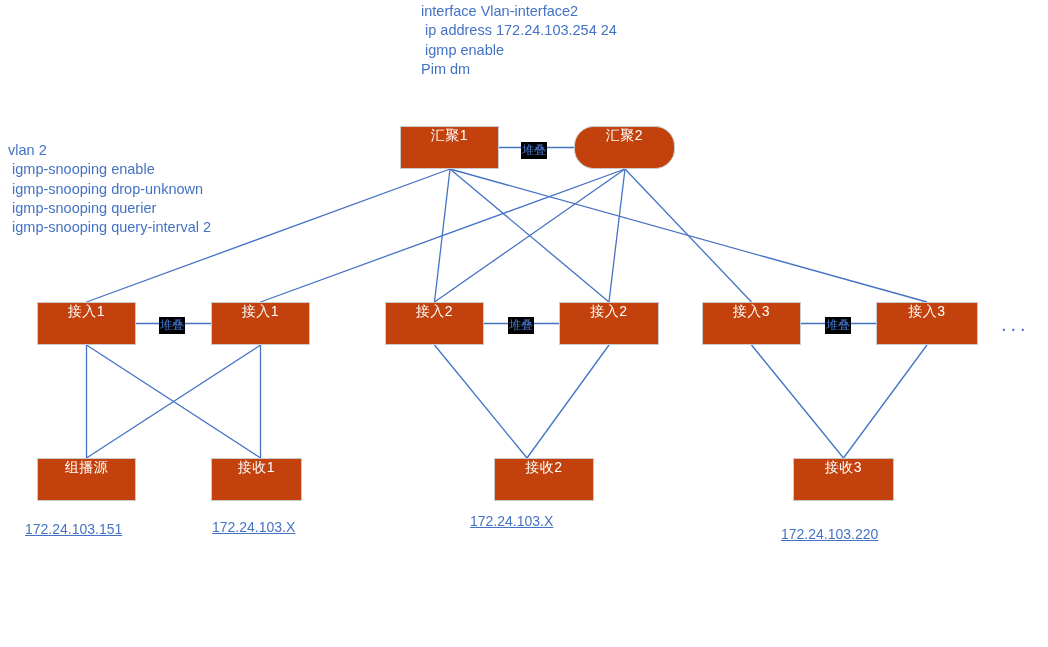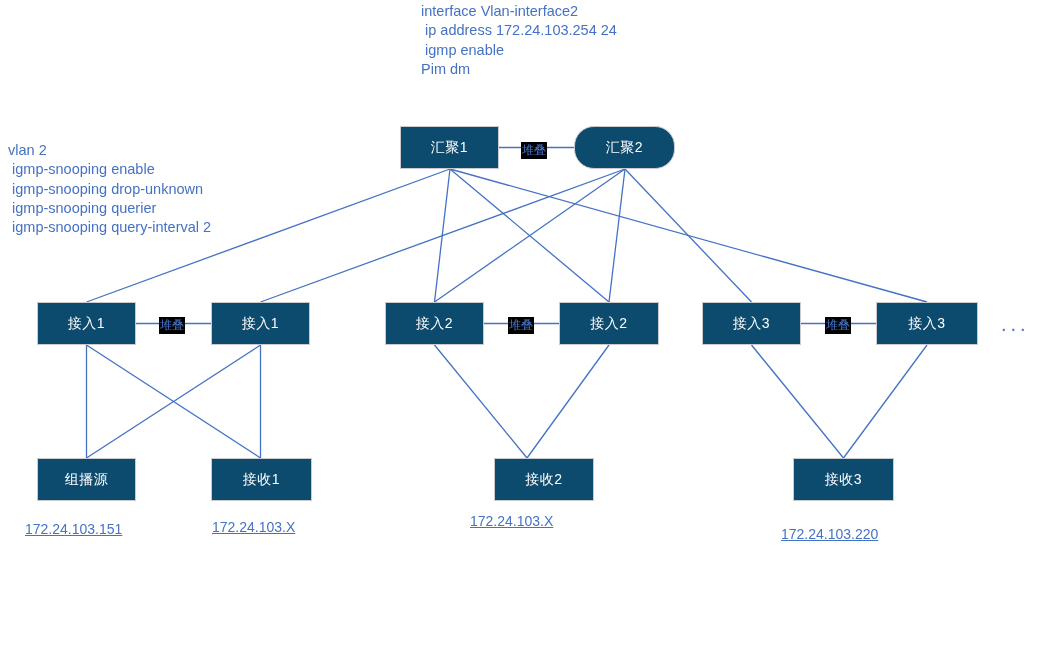--- a/index.html
+++ b/index.html
@@ -7,24 +7,24 @@
     width:1048px;height:647px;
     background:#ffffff;
     font-family:"Liberation Sans","DejaVu Sans",sans-serif;
     position:relative;overflow:hidden;
   }
   #canvas{position:absolute;left:0;top:0;width:1048px;height:647px;}
   #links{position:absolute;left:0;top:0;width:1048px;height:647px;}
 
   .node{
     position:absolute;
-    background:#0c4a6e;
+    background:#c2410c;
     border:1px solid #c9cbcf;
     box-sizing:border-box;
-    display:flex;align-items:center;justify-content:center;
+    display:flex;justify-content:center;
     color:#ffffff;
     font-size:14px;
     letter-spacing:.5px;
     z-index:3;
   }
   .node span{pointer-events:none;}
 
   .cfg{
     position:absolute;
     color:#4472c4;
@@ -123,21 +123,21 @@
       </div>
       <div class="node" style="left: 702px; top: 302px; width: 99px; height: 43px;">
         <span>接入3</span>
       </div>
       <div class="node" style="left: 876px; top: 302px; width: 102px; height: 43px;">
         <span>接入3</span>
       </div>
       <div class="node" style="left: 37px; top: 458px; width: 99px; height: 43px;">
         <span>组播源</span>
       </div>
-      <div class="node" style="left: 211px; top: 458px; width: 101px; height: 43px;">
+      <div class="node" style="left: 211px; top: 458px; width: 91px; height: 43px;">
         <span>接收1</span>
       </div>
       <div class="node" style="left: 494px; top: 458px; width: 100px; height: 43px;">
         <span>接收2</span>
       </div>
       <div class="node" style="left: 793px; top: 458px; width: 101px; height: 43px;">
         <span>接收3</span>
       </div>
     </div>
   <div id="label-layer">

